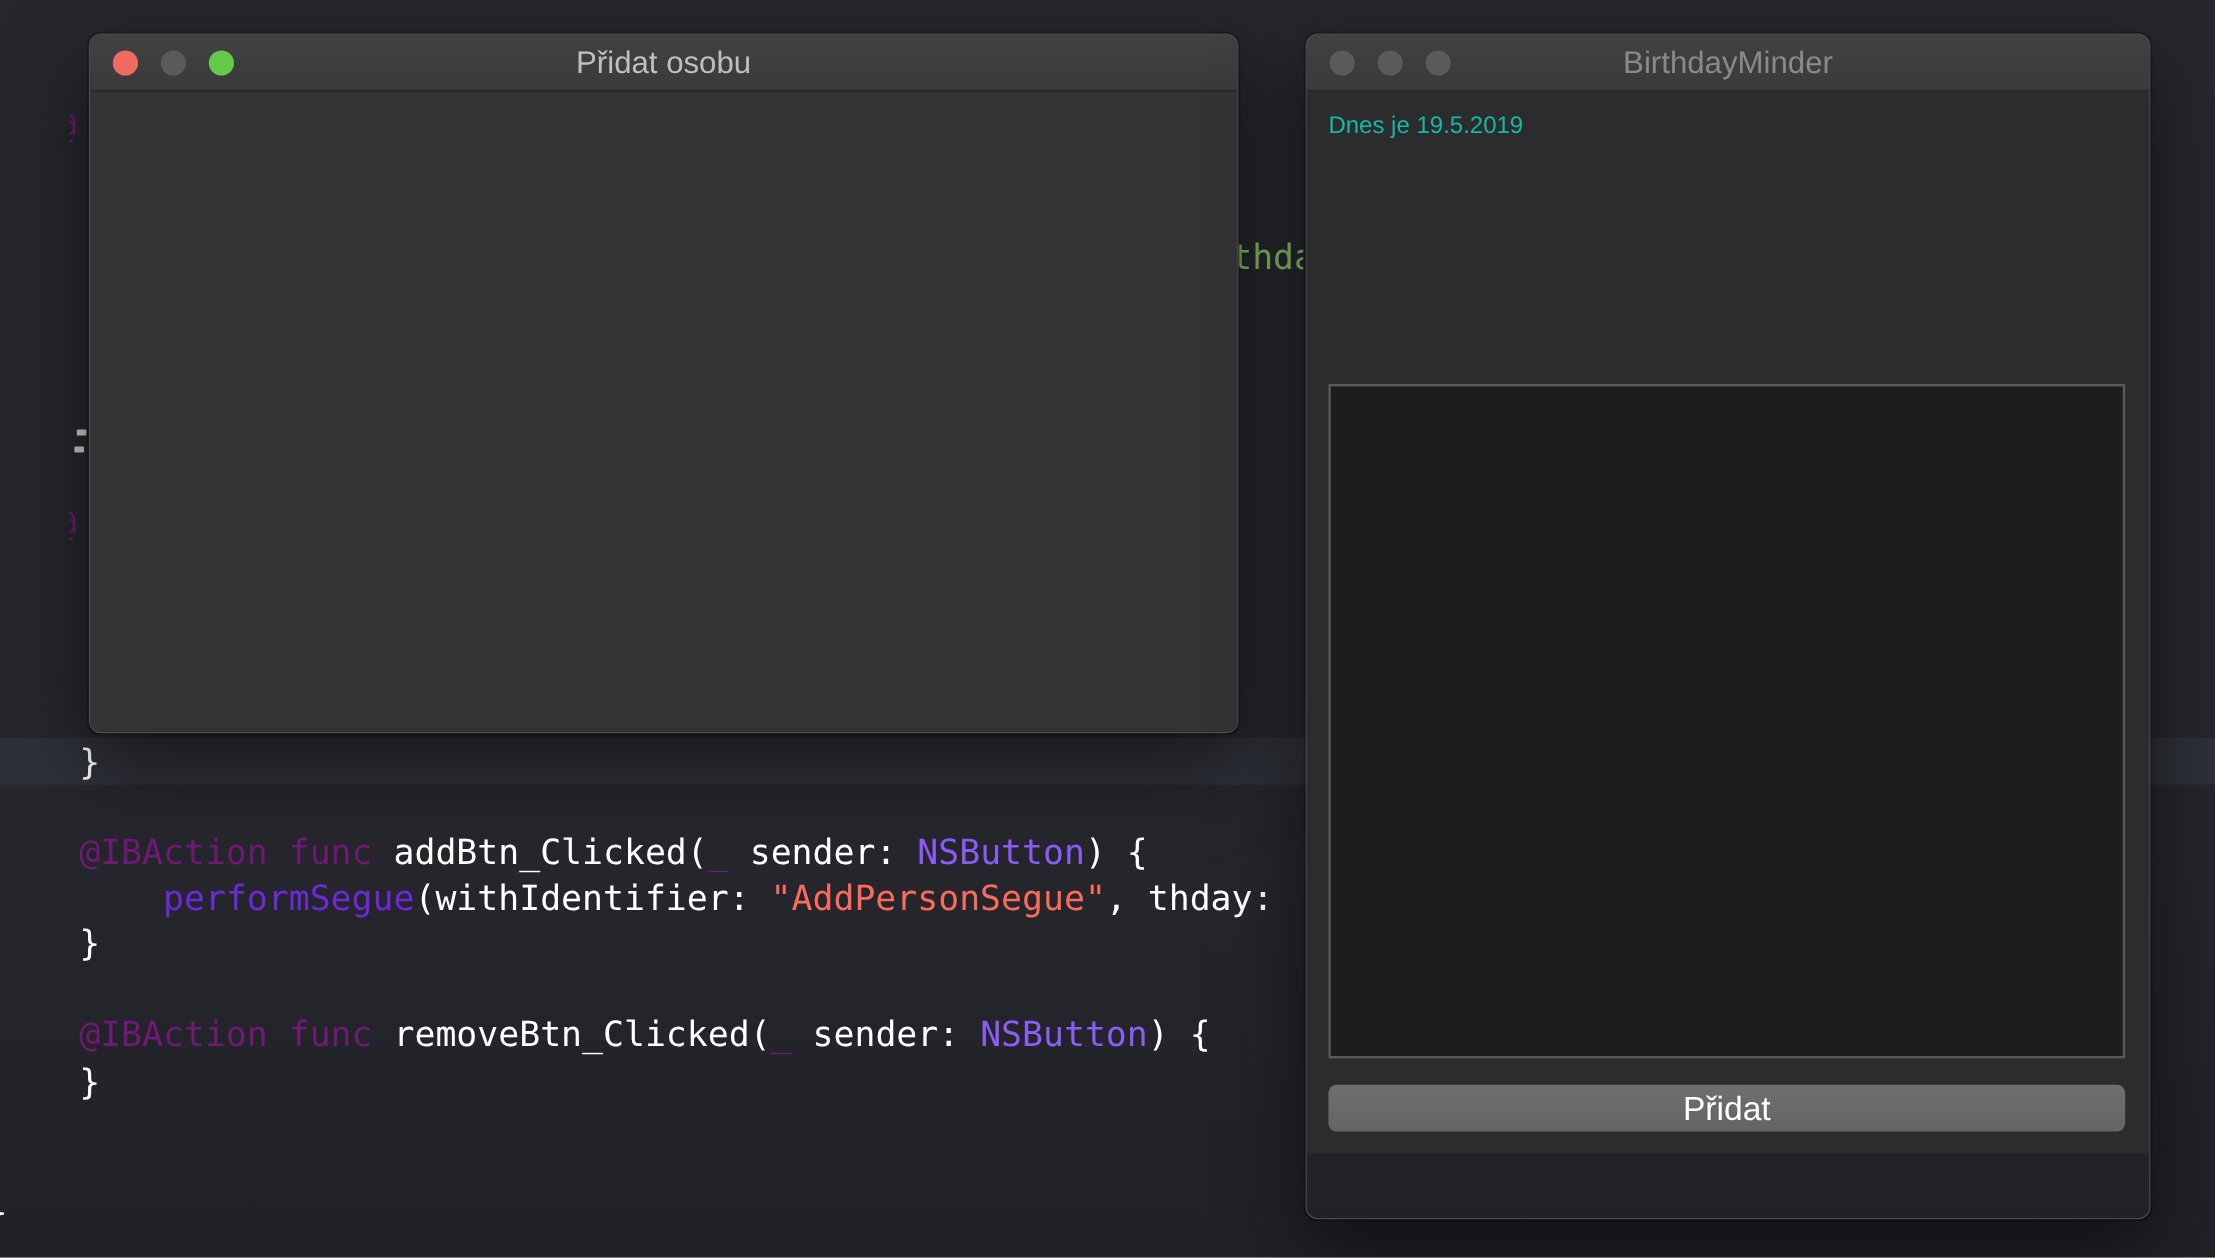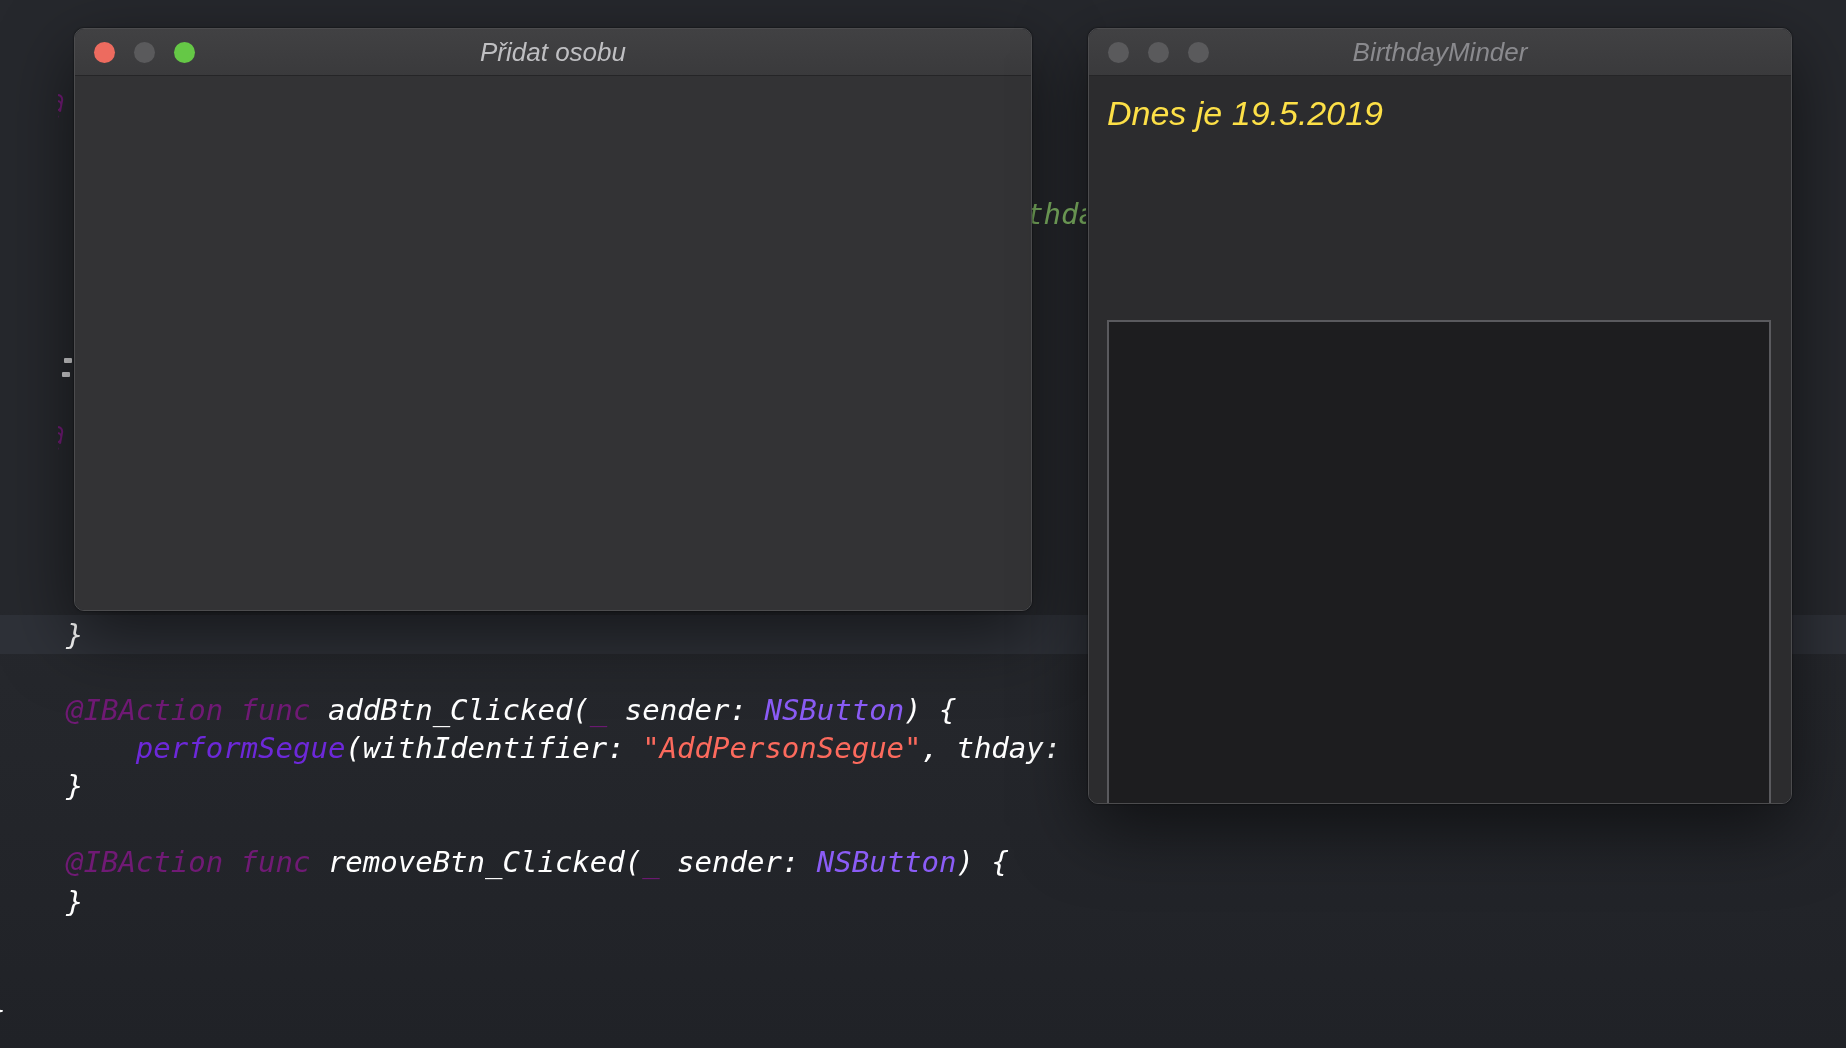--- a/index.html
+++ b/index.html
@@ -1,15 +1,15 @@
 <!DOCTYPE html>
 <html><head>
 <meta charset="utf-8">
 <style>
-  * { margin:0; padding:0; box-sizing:border-box;font-style:italic; }
+  * { margin:0; padding:0; box-sizing:border-box; }
   html,body { width:1846px; height:1048px; overflow:hidden; }
   body {
     position:relative;
     background:linear-gradient(180deg,#26282d 0%,#26282d 58%,#202227 100%);
     font-family:"Liberation Sans", sans-serif;
   }
 
   
   .line-highlight {
     position:absolute; left:0; top:615px; width:1846px; height:39px;
@@ -56,26 +56,26 @@
     display:flex; align-items:center; gap:19px;
   }
   .light { width:21px; height:21px; border-radius:50%; }
   .light.red   { background:#ed6b5f; }
   .light.gray  { background:#5a5a5c; }
   .light.green { background:#65c846; }
 
   #win-add-person { left:74px; top:28px; width:958px; height:583px; }
   #win-add-person .win-content { height:536px; background:#333335; }
 
-  #win-birthday { left:1088px; top:28px; width:704px; height:776px; }
+  #win-birthday { left:1088px; top:28px; width:704px; height:988px; }
   #win-birthday .win-content { position:relative; height:885px; background:#2c2c2e; }
 
   .date-label {
     position:absolute; left:18px; top:18px;
-    font-size:34px; color:#fde047;
+    font-size:20px; color:#14b8a6;
   }
   .person-list {
     position:absolute; left:18px; top:244px; width:664px; height:562px;
     background:#1d1d1f; border:2px solid #5a5a5e;
   }
   .btn-row {
     position:absolute; left:18px; top:828px; width:664px; height:39px;
     display:flex; gap:6px;
   }
   .mac-btn {

